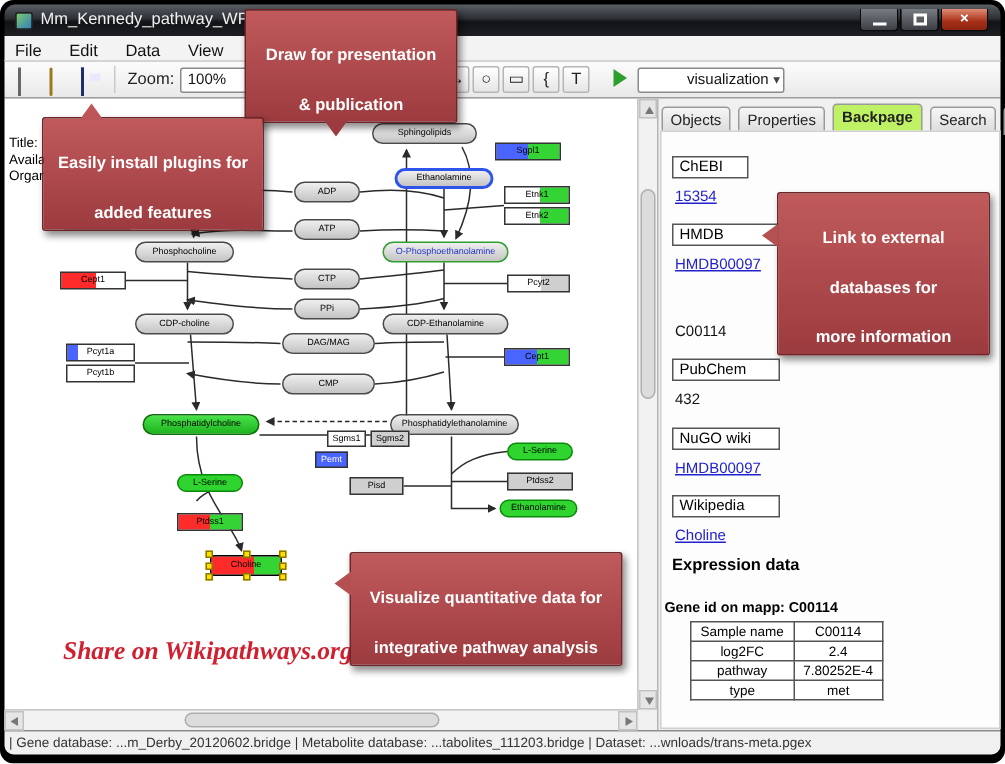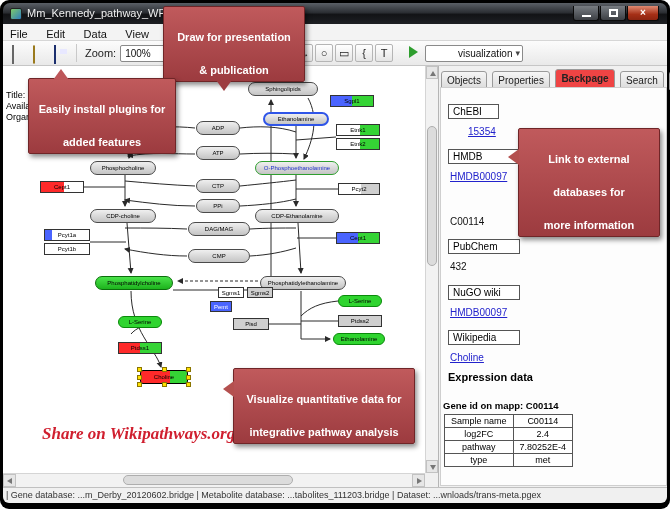--- a/index.html
+++ b/index.html
@@ -90,28 +90,28 @@
   .tri { position:absolute; width:0; height:0; }
   .v-thumb { position:absolute; left:1px; top:60px; width:10px; height:140px; background:#dcdcdc; border:1px solid #aeaeae; border-radius:5px; }
   .h-thumb { position:absolute; left:120px; top:1px; width:170px; height:10px; background:#dcdcdc; border:1px solid #aeaeae; border-radius:5px; }
 
   
   .sidebar { position:absolute; left:438px; top:66px; width:229px; height:421px;
     background:#f0f0f0; border-left:1px solid #b5b5b5; }
   .tabs { position:absolute; left:2px; top:1px; height:20px; white-space:nowrap; }
   .tab { display:inline-block; font-size:10px; padding:3px 5px 3px 5px; border:1px solid #9a9a9a;
     background:linear-gradient(#f6f6f6,#dadada); margin-right:1px; border-radius:3px 3px 0 0; position:relative; top:3px; color:#222; }
-  .tab.active { background:#ef4444; top:1px; padding-bottom:6px; font-weight:bold; }
+  .tab.active { background:#bef264; top:1px; padding-bottom:6px; font-weight:bold; }
   .bp-panel { position:absolute; left:1px; top:21px; width:227px; height:399px; background:#fdfdfd; border:1px solid #cfcfcf; }
   .bp-header { position:absolute; border:1px solid #555; background:#fff; font-size:10px; padding:1px 4px; color:#000; }
   .bp-link { position:absolute; color:#2222cc; text-decoration:underline; font-size:10px; }
   .bp-val { position:absolute; color:#111; font-size:10px; }
   .bp-bold { position:absolute; font-weight:bold; font-size:11px; color:#000; }
   .bp-geneid { position:absolute; font-weight:bold; font-size:9.5px; color:#000; }
-  .bp-table { position:absolute; border-collapse:collapse; }
+  .bp-table { position:absolute; border-collapse:collapse;margin-left:16px; }
   .bp-table td { border:1px solid #555; font-size:9px; padding:1px 6px; text-align:center; background:#fff; height:13px; min-width:58px; color:#000; }
 
   
   .statusbar { position:absolute; left:3px; top:487px; width:664px; height:16px;
     background:#f0f0f0; border-top:1px solid #c0c0c0; border-radius:0 0 6px 6px;
     font-size:9px; color:#333; line-height:15px; padding-left:3px; white-space:nowrap; overflow:hidden; }
 
   
   .callout { position:absolute; background:linear-gradient(#c05a5c,#9c3b3f); border:1px solid #6f2527;
     color:#fff; font-weight:bold; font-size:11px; text-align:center; padding:4px 6px;
@@ -292,21 +292,21 @@
   <div class="tabs">
     <span class="tab">Objects</span>
     <span class="tab">Properties</span>
     <span class="tab active">Backpage</span>
     <span class="tab">Search</span>
     <span class="tab">Legend</span>
   </div>
   <div class="bp-panel"></div>
 
   <div class="bp-header" style="left:9px;top:38px;width:51px;">ChEBI</div>
-  <a class="bp-link" style="left:29px;top:60px;">15354</a>
+  <a class="bp-link" style="left:11px;top:60px;">15354</a>
   <div class="bp-header" style="left:9px;top:83px;width:72px;">HMDB</div>
   <a class="bp-link" style="left:11px;top:105px;">HMDB00097</a>
   <div class="bp-val" style="left:11px;top:150px;">C00114</div>
   <div class="bp-header" style="left:9px;top:173px;width:72px;">PubChem</div>
   <div class="bp-val" style="left:11px;top:195px;">432</div>
   <div class="bp-header" style="left:9px;top:219px;width:72px;">NuGO wiki</div>
   <a class="bp-link" style="left:11px;top:241px;">HMDB00097</a>
   <div class="bp-header" style="left:9px;top:264px;width:72px;">Wikipedia</div>
   <a class="bp-link" style="left:11px;top:286px;">Choline</a>
 

